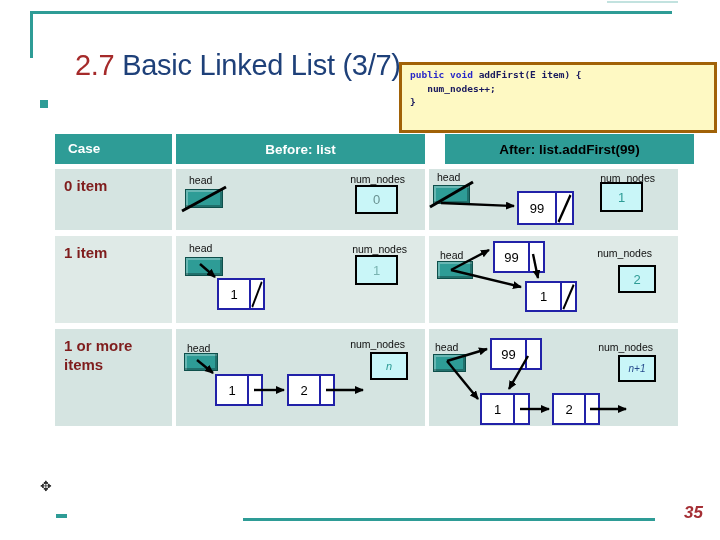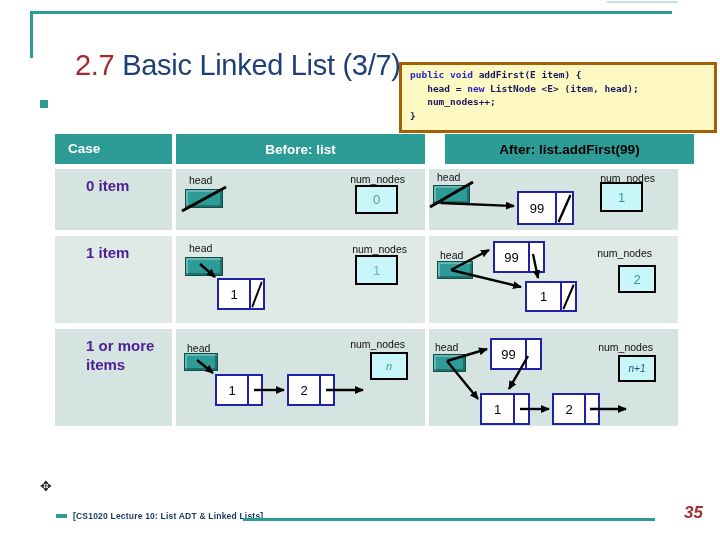--- a/index.html
+++ b/index.html
@@ -25,21 +25,21 @@
   .cl{font-family:"DejaVu Sans Mono",monospace;font-weight:bold;font-size:9.5px;line-height:13.5px;
       color:#1A1A5E;white-space:pre;}
   .cl .kw{color:#2929C8;}
 
   
   .cell{position:absolute;}
   .hdr{background:#2E9C96;font-weight:bold;font-size:13.5px;color:#fff;}
   .hdr.case{line-height:30px;padding-left:13px;}
   .hdr.ctr{display:flex;align-items:center;justify-content:center;}
   .hdr.dark{color:#000;}
-  .case-cell{font-weight:bold;font-size:15px;color:#4c1d95;padding:7px 0 0 31px;box-sizing:border-box;line-height:19px;}
+  .case-cell{font-weight:bold;font-size:15px;color:#7f1d1d;padding:7px 0 0 9px;box-sizing:border-box;line-height:19px;}
   .bg-a{background:#D5E4E1;}
   .bg-b{background:#DFEAE7;}
   .dcell{position:absolute;}
 
   
   .hlabel{position:absolute;font-size:10.5px;color:#101010;}
   .hbox{position:absolute;background:#2E9C96;border:1px solid #0E4F4B;
         box-shadow:inset -2px -2px 0 rgba(0,0,0,.28), inset 2px 2px 0 rgba(255,255,255,.28);}
   .nlabel{position:absolute;font-size:10.5px;color:#101010;}
   .nbox{position:absolute;background:#C9F6F8;border:2px solid #000;display:flex;
@@ -82,21 +82,20 @@
   <div class="deco-top"></div>
   <div class="deco-left"></div>
   <div class="title">
     <span class="num">2.7</span><span class="rest"> Basic Linked List (3/7)</span>
   </div>
 
   <div class="bullet-sq"></div>
 
   <div class="codebox">
     <div class="cl"><span class="kw">public void</span><span> addFirst(E item) {</span></div>
-    <div class="cl"><span>   head = </span><span class="kw">new</span><span> ListNode &lt;E&gt; (item, head);</span></div>
     <div class="cl">   num_nodes++;</div>
     <div class="cl">}</div>
   </div>
 
   <div class="cell hdr case" style="left:55px;top:134px;width:104px;height:30px;">Case</div>
   <div class="cell hdr ctr" style="left:176px;top:134px;width:249px;height:30px;">Before: list</div>
   <div class="cell hdr ctr dark" style="left:445px;top:134px;width:249px;height:30px;">After: list.addFirst(99)</div>
 
   <div class="cell case-cell bg-a" style="left:55px;top:169px;width:117px;height:61px;">0 item</div>
 
@@ -216,17 +215,16 @@
       <line class="arrow" x1="18" y1="32" x2="58" y2="20" marker-end="url(#ah)"></line>
       <line class="arrow" x1="18" y1="32" x2="49" y2="70" marker-end="url(#ah)"></line>
       <line class="arrow" x1="99" y1="27" x2="80" y2="60" marker-end="url(#ah)"></line>
       <line class="arrow" x1="91" y1="80" x2="120" y2="80" marker-end="url(#ah)"></line>
       <line class="arrow" x1="161" y1="80" x2="197" y2="80" marker-end="url(#ah)"></line>
     </svg>
   </div>
 
   <div class="move-ic">✥</div>
   <div class="f-dash"></div>
-  <div class="f-text">[CS1020 Lecture 10: List ADT &amp; Linked Lists]</div>
   <div class="f-line"></div>
   <div class="f-page">35</div>
 
 </div>
 
 </body></html>

